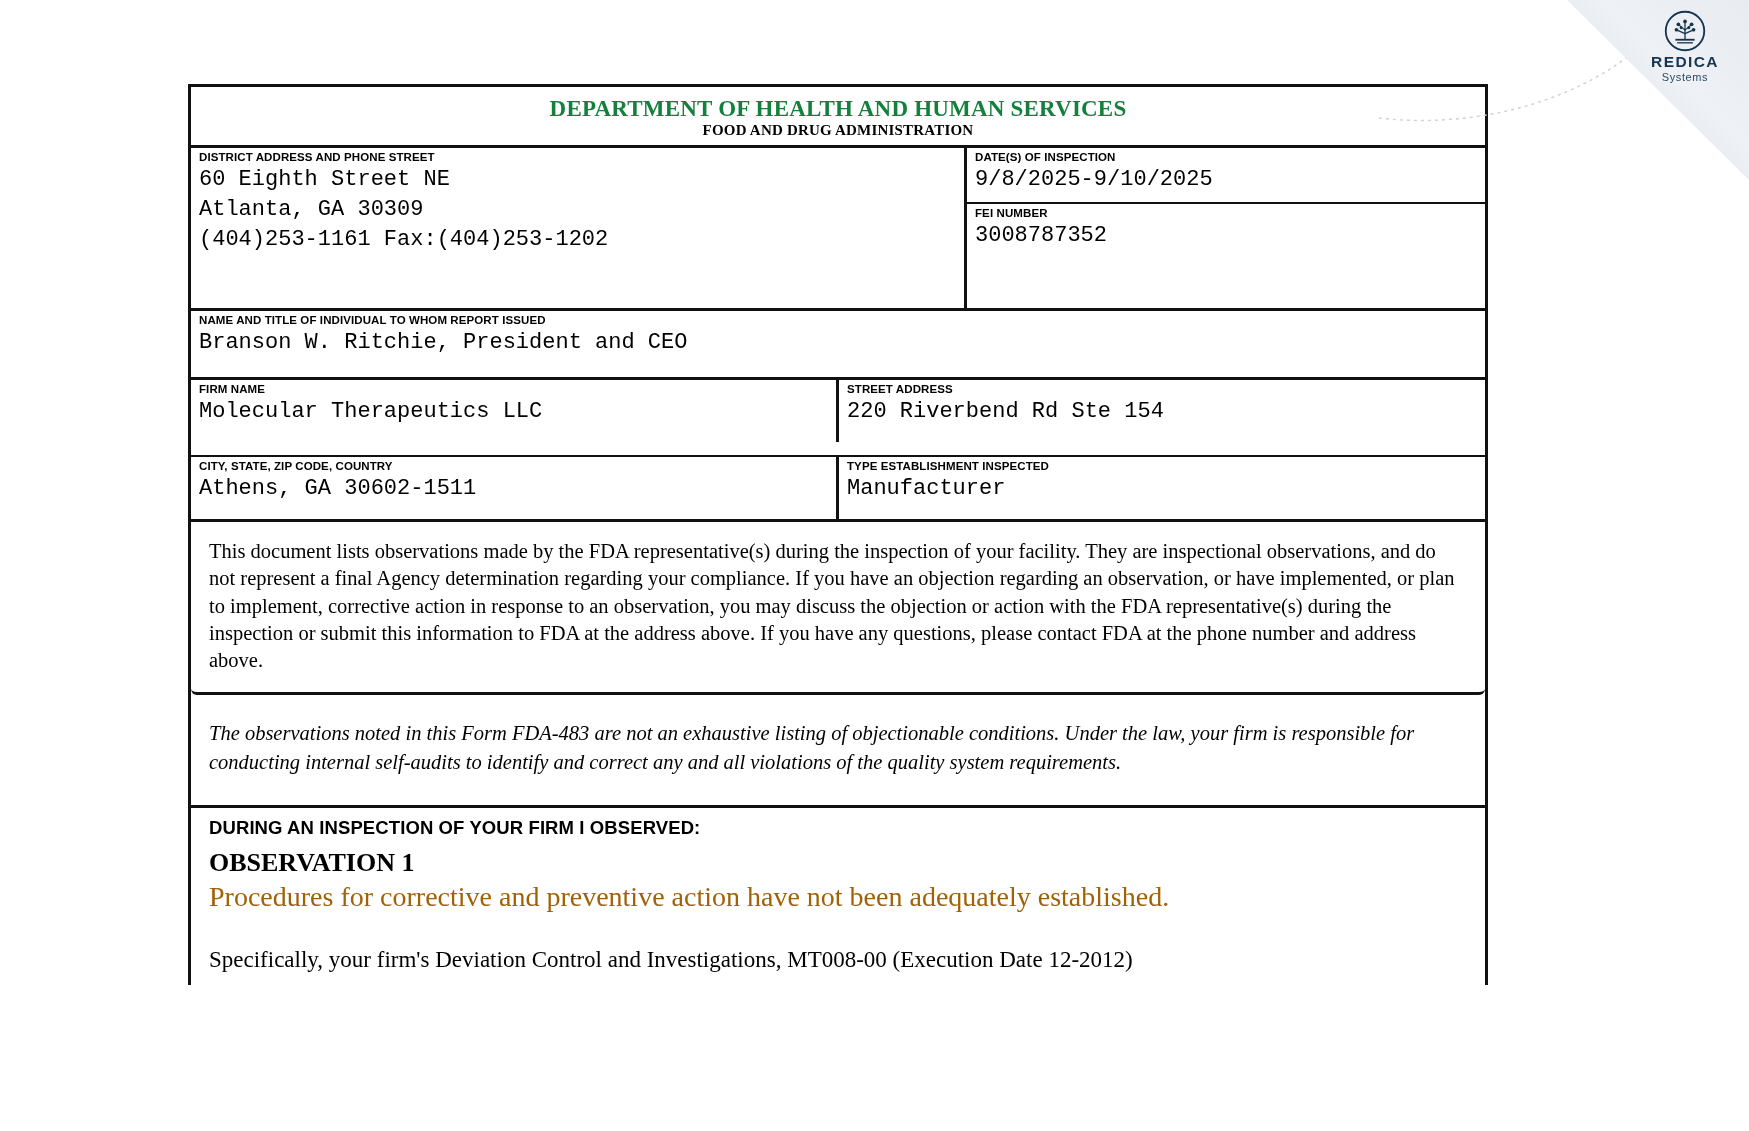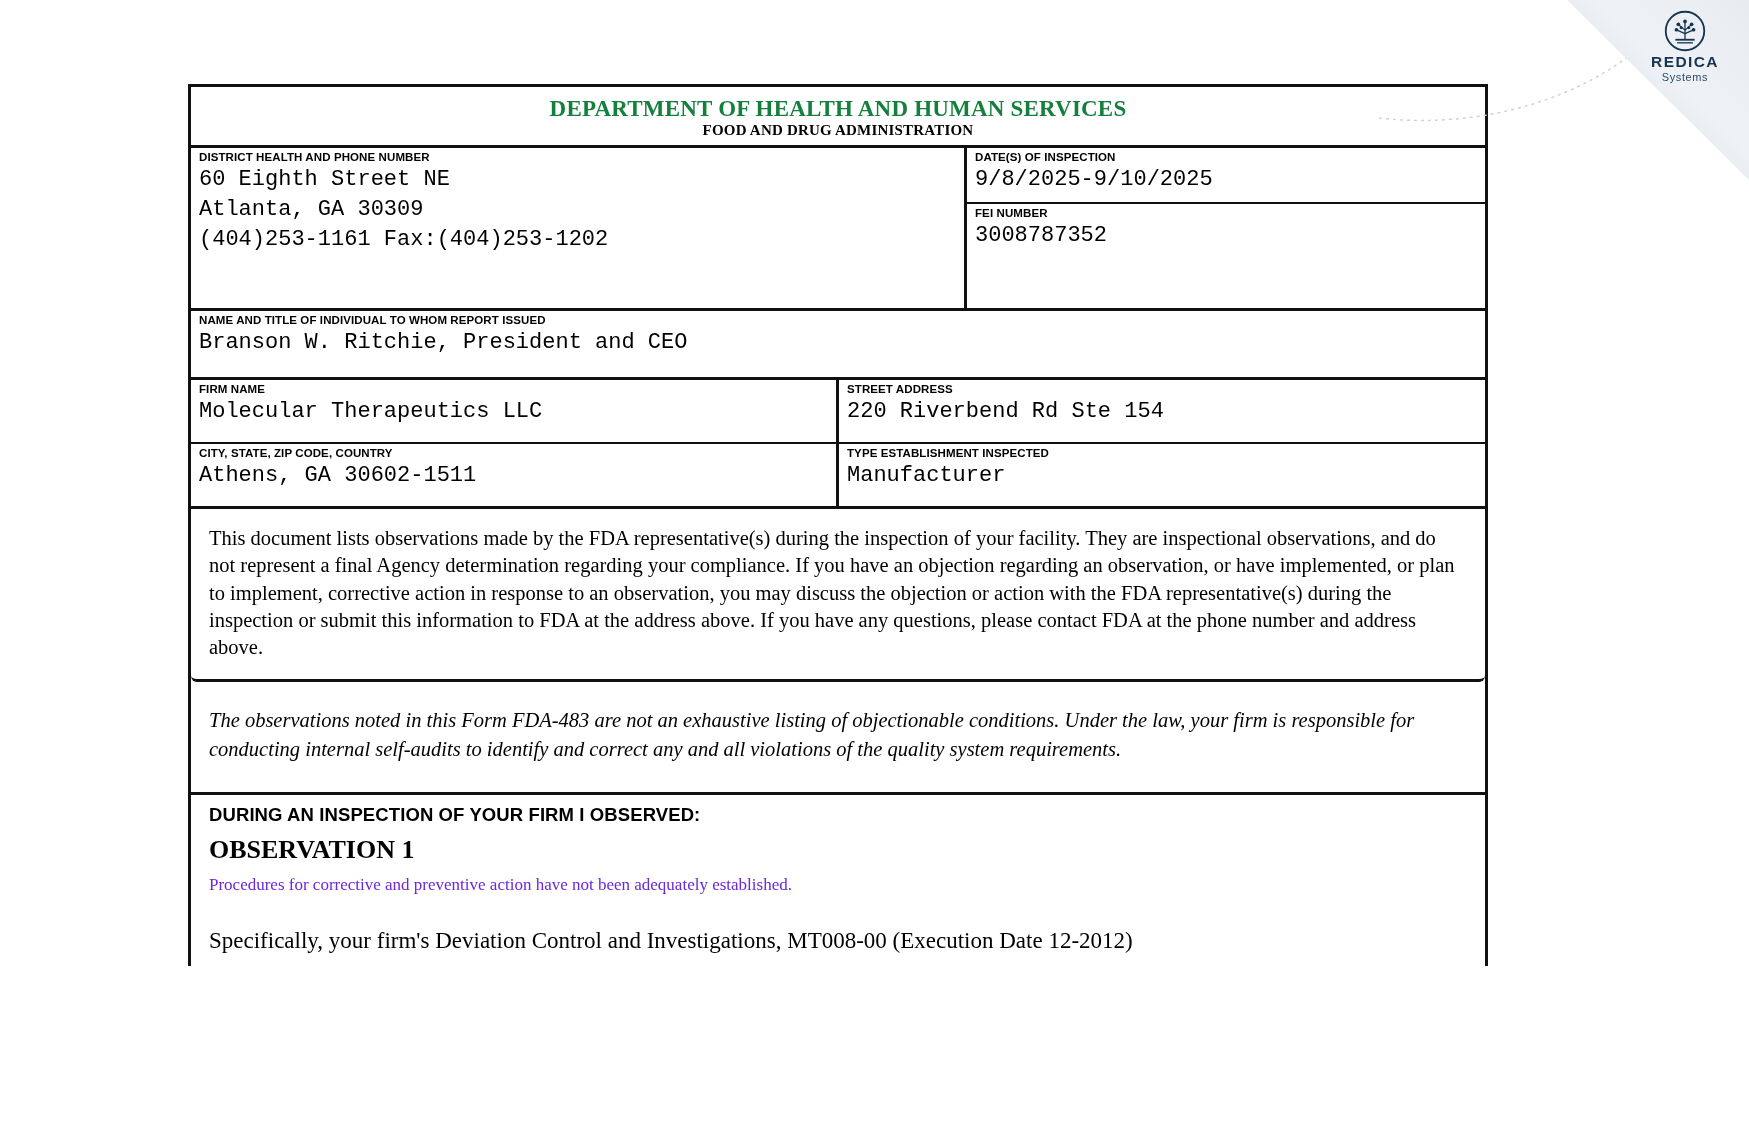--- a/index.html
+++ b/index.html
@@ -126,21 +126,21 @@
   .border-b-thin { border-bottom: 2px solid #111; }
 
   #district-cell { width: 776px; min-height: 160px; }
   #right-col { width: 518px; }
   #dates-cell { border-bottom: 2px solid #111; height: 56px; }
   #fei-cell { height: 102px; }
 
   #issued-cell { width: 100%; height: 66px; }
 
   #firm-cell { width: 648px; height: 62px; }
-  #street-cell { width: 646px; height: 62px; }
+  #street-cell { width: 646px; height: 75px; }
   #city-cell { width: 648px; height: 62px; }
   #type-cell { width: 550px; height: 62px; }
 
   .para-block {
     padding: 18px 24px 20px 18px;
     border-bottom: 3px solid #111;
   }
   .para-block p {
     margin: 0;
     font-size: 20.5px;
@@ -168,23 +168,22 @@
     line-height: 1.3;
   }
   #observation-title {
     font-size: 26px;
     font-weight: bold;
     color: #000;
     margin-top: 6px;
     line-height: 1.25;
   }
   #observation-text {
-    font-size: 17px;
-    color: #6d28d9;
-    margin-top: 8px;
+    font-size: 28px;
+    color: #a16207;
     line-height: 1.3;
   }
   #observation-specifics {
     font-size: 23px;
     color: #000;
     margin-top: 30px;
     line-height: 1.3;
   }
 </style>
 </head>
@@ -227,21 +226,21 @@
 
   <div id="form-sheet">
 
     <div class="agency-header">
       <div class="line1">DEPARTMENT OF HEALTH AND HUMAN SERVICES</div>
       <div class="line2">FOOD AND DRUG ADMINISTRATION</div>
     </div>
 
     <div class="row border-b">
       <div class="cell border-r" id="district-cell">
-        <div class="field-label">DISTRICT HEALTH AND PHONE NUMBER</div>
+        <div class="field-label">DISTRICT ADDRESS AND PHONE STREET</div>
         <div class="field-value">60 Eighth Street NE
 Atlanta, GA 30309
 (404)253-1161 Fax:(404)253-1202</div>
       </div>
       <div class="cell" id="right-col">
         <div class="cell" id="dates-cell">
           <div class="field-label">DATE(S) OF INSPECTION</div>
           <div class="field-value">9/8/2025-9/10/2025</div>
         </div>
         <div class="cell" id="fei-cell">

